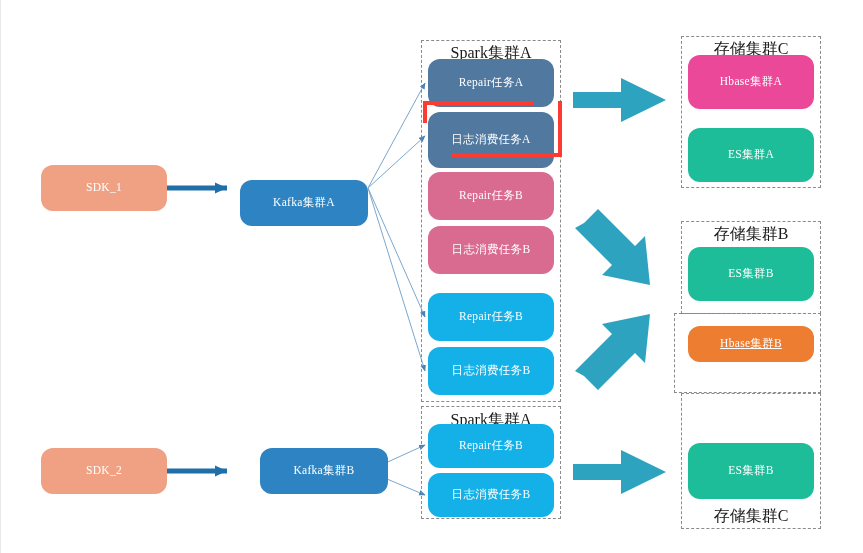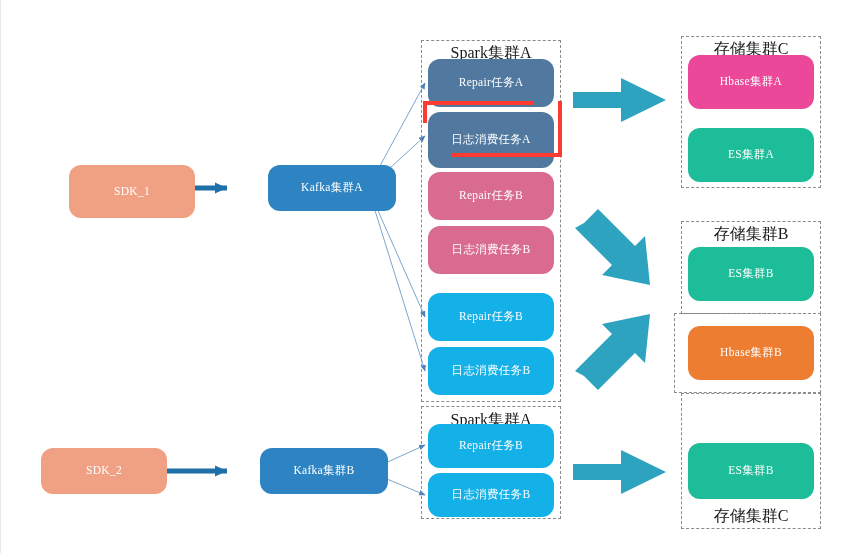--- a/index.html
+++ b/index.html
@@ -79,29 +79,29 @@
 
     <path d="M572,92 L620,92 L620,78 L665,100 L620,122 L620,108 L572,108 Z" fill="#2da3bf"></path>
 
     <path d="M583,223 L597,209 L634,246 L644,236 L649,285 L601,275 L611,265 L574,228 Z" fill="#2da3bf"></path>
 
     <path d="M583,376 L597,390 L634,353 L644,363 L649,314 L601,324 L611,334 L574,371 Z" fill="#2da3bf"></path>
 
     <path d="M572,464 L620,464 L620,450 L665,472 L620,494 L620,480 L572,480 Z" fill="#2da3bf"></path>
   </svg>
 
-  <div class="node" style="left:40px; top:165px; width:126px; height:53px; background:#f0a183;margin-left:28px;">
+  <div class="node" style="left:40px; top:165px; width:126px; height:46px; background:#f0a183;">
     <span>SDK_1</span>
   </div>
 
   <div class="node" style="left:40px; top:448px; width:126px; height:46px; background:#f0a183;">
     <span>SDK_2</span>
   </div>
 
-  <div class="node" style="left:239px; top:165px; width:128px; height:46px; background:#2e84c2;margin-left:28px;">
+  <div class="node" style="left:239px; top:180px; width:128px; height:46px; background:#2e84c2;">
     <span>Kafka集群A</span>
   </div>
 
   <div class="node" style="left:239px; top:448px; width:128px; height:46px; background:#2e84c2;margin-left:20px;">
     <span>Kafka集群B</span>
   </div>
 
   <div class="group" style="left:420px; top:40px; width:140px; height:362px;"></div>
   <div class="group-title" style="left:420px; top:43px; width:140px;">Spark集群A</div>
 
@@ -160,21 +160,21 @@
 
   <div class="group" style="left:680px; top:221px; width:140px; height:93px;"></div>
   <div class="group-title" style="left:680px; top:224px; width:140px;">存储集群B</div>
 
   <div class="node" style="left:687px; top:247px; width:126px; height:54px; background:#1ebd9a;">
     <span>ES集群B</span>
   </div>
 
   <div class="group" style="left:673px; top:313px; width:147px; height:80px;"></div>
 
-  <div class="node" style="left:687px; top:326px; width:126px; height:54px; background:#ed7d31;">
+  <div class="node" style="left:687px; top:326px; width:126px; height:36px; background:#ed7d31;text-decoration:underline;">
     <span>Hbase集群B</span>
   </div>
 
   <div class="group" style="left:680px; top:393px; width:140px; height:136px;"></div>
   <div class="group-title" style="left:680px; top:506px; width:140px;">存储集群C</div>
 
   <div class="node" style="left:687px; top:443px; width:126px; height:56px; background:#1ebd9a;">
     <span>ES集群B</span>
   </div>
 

